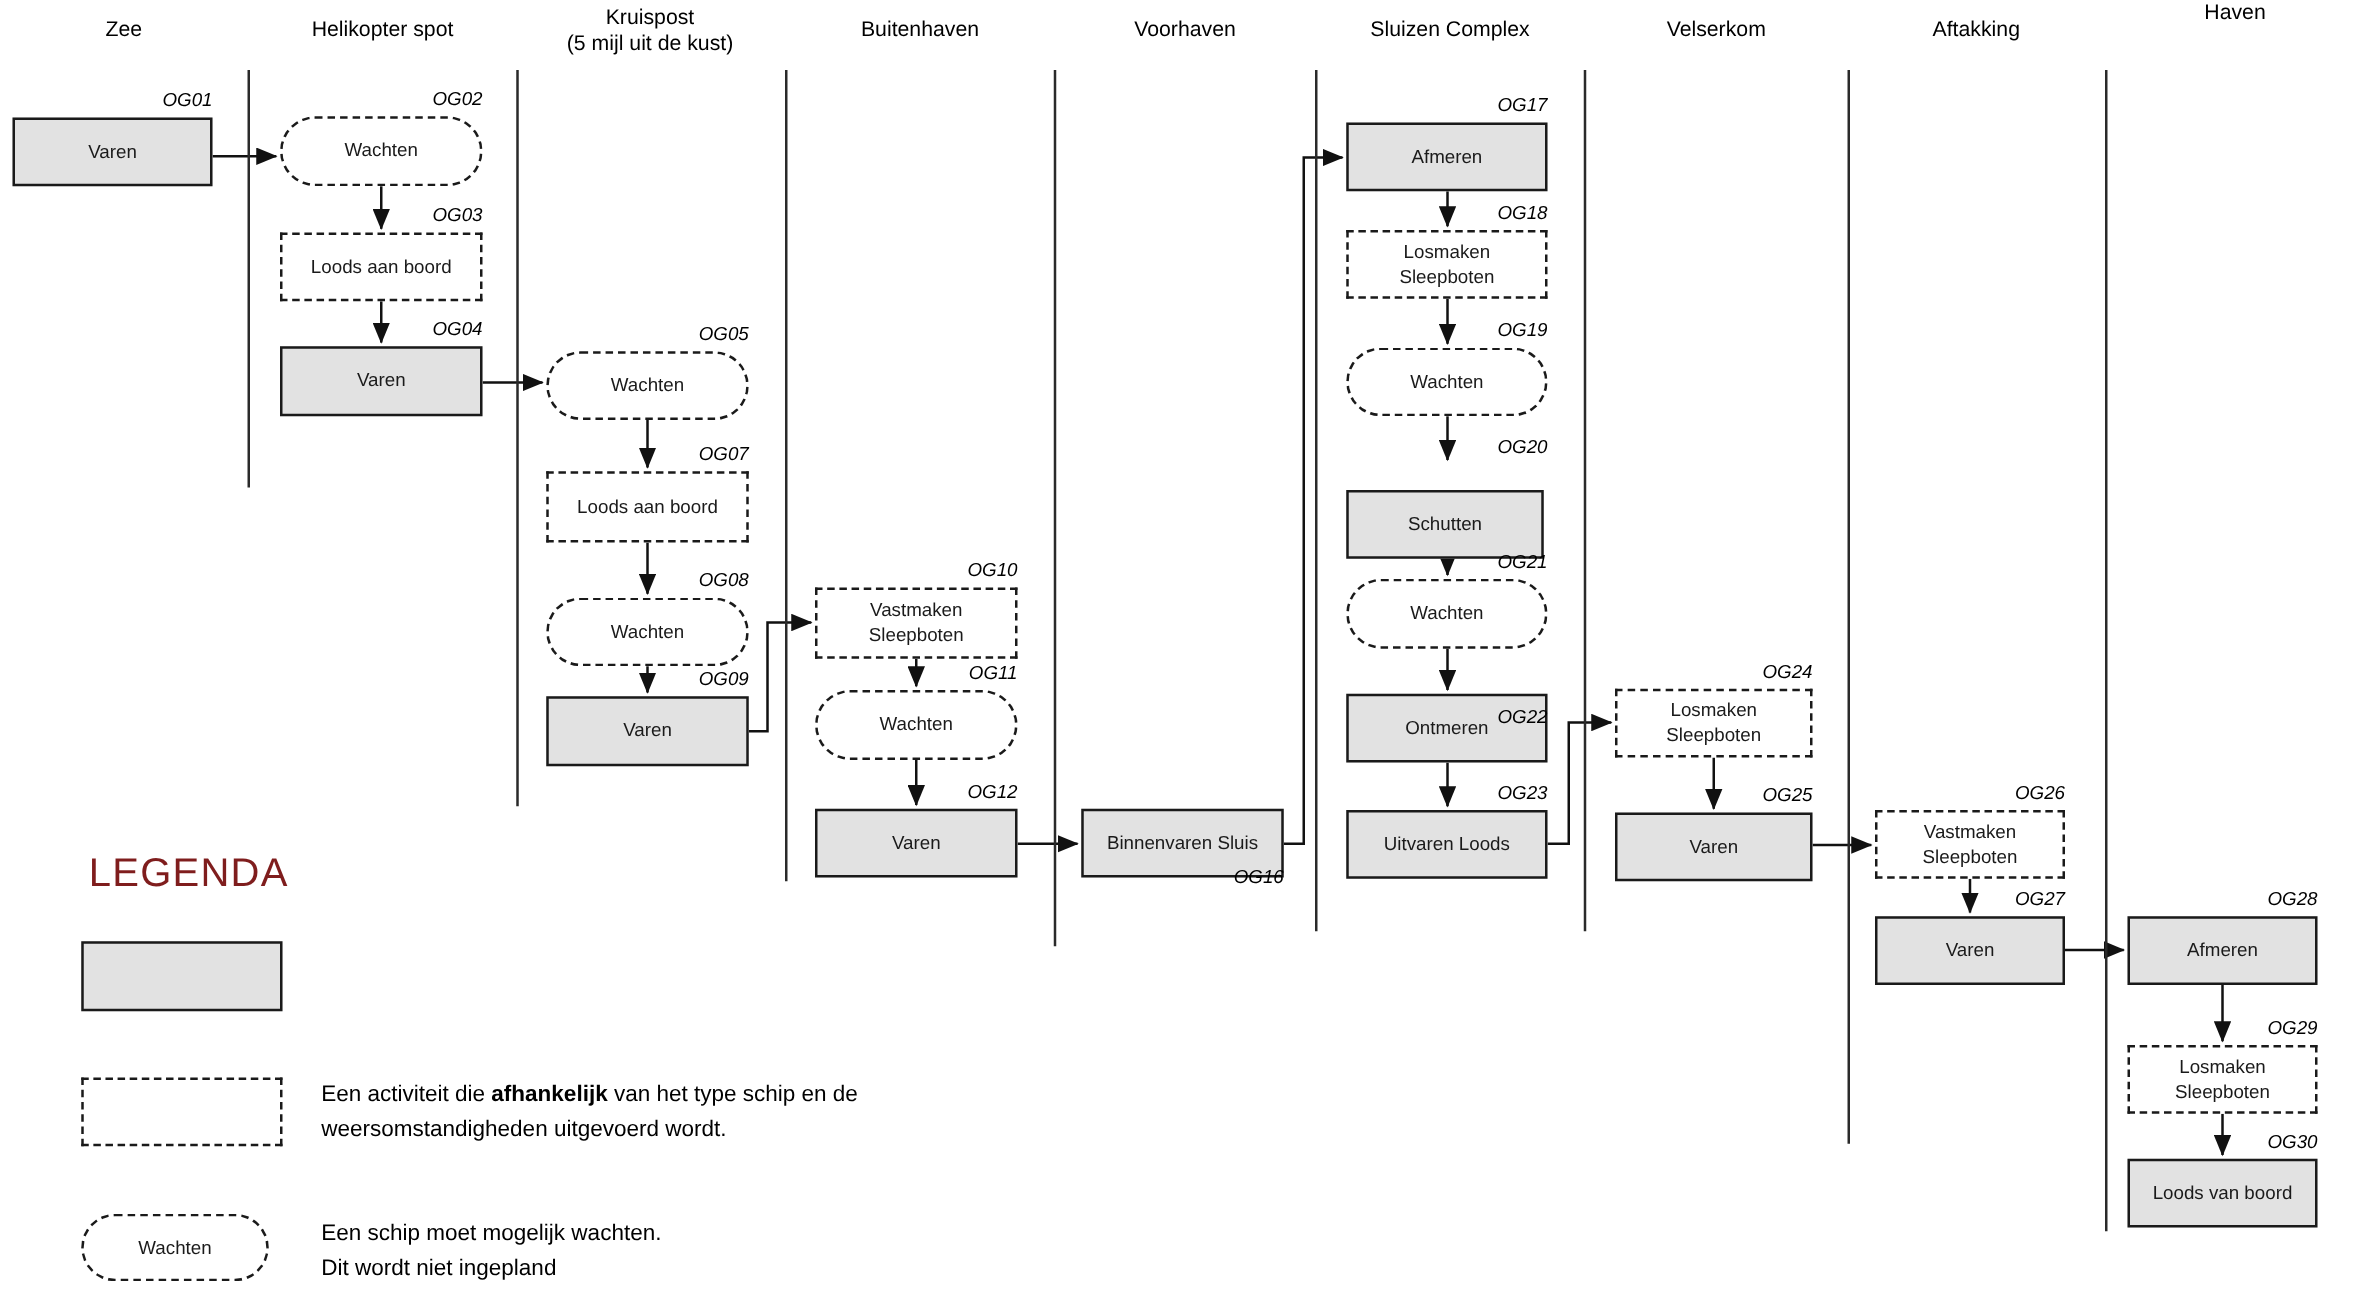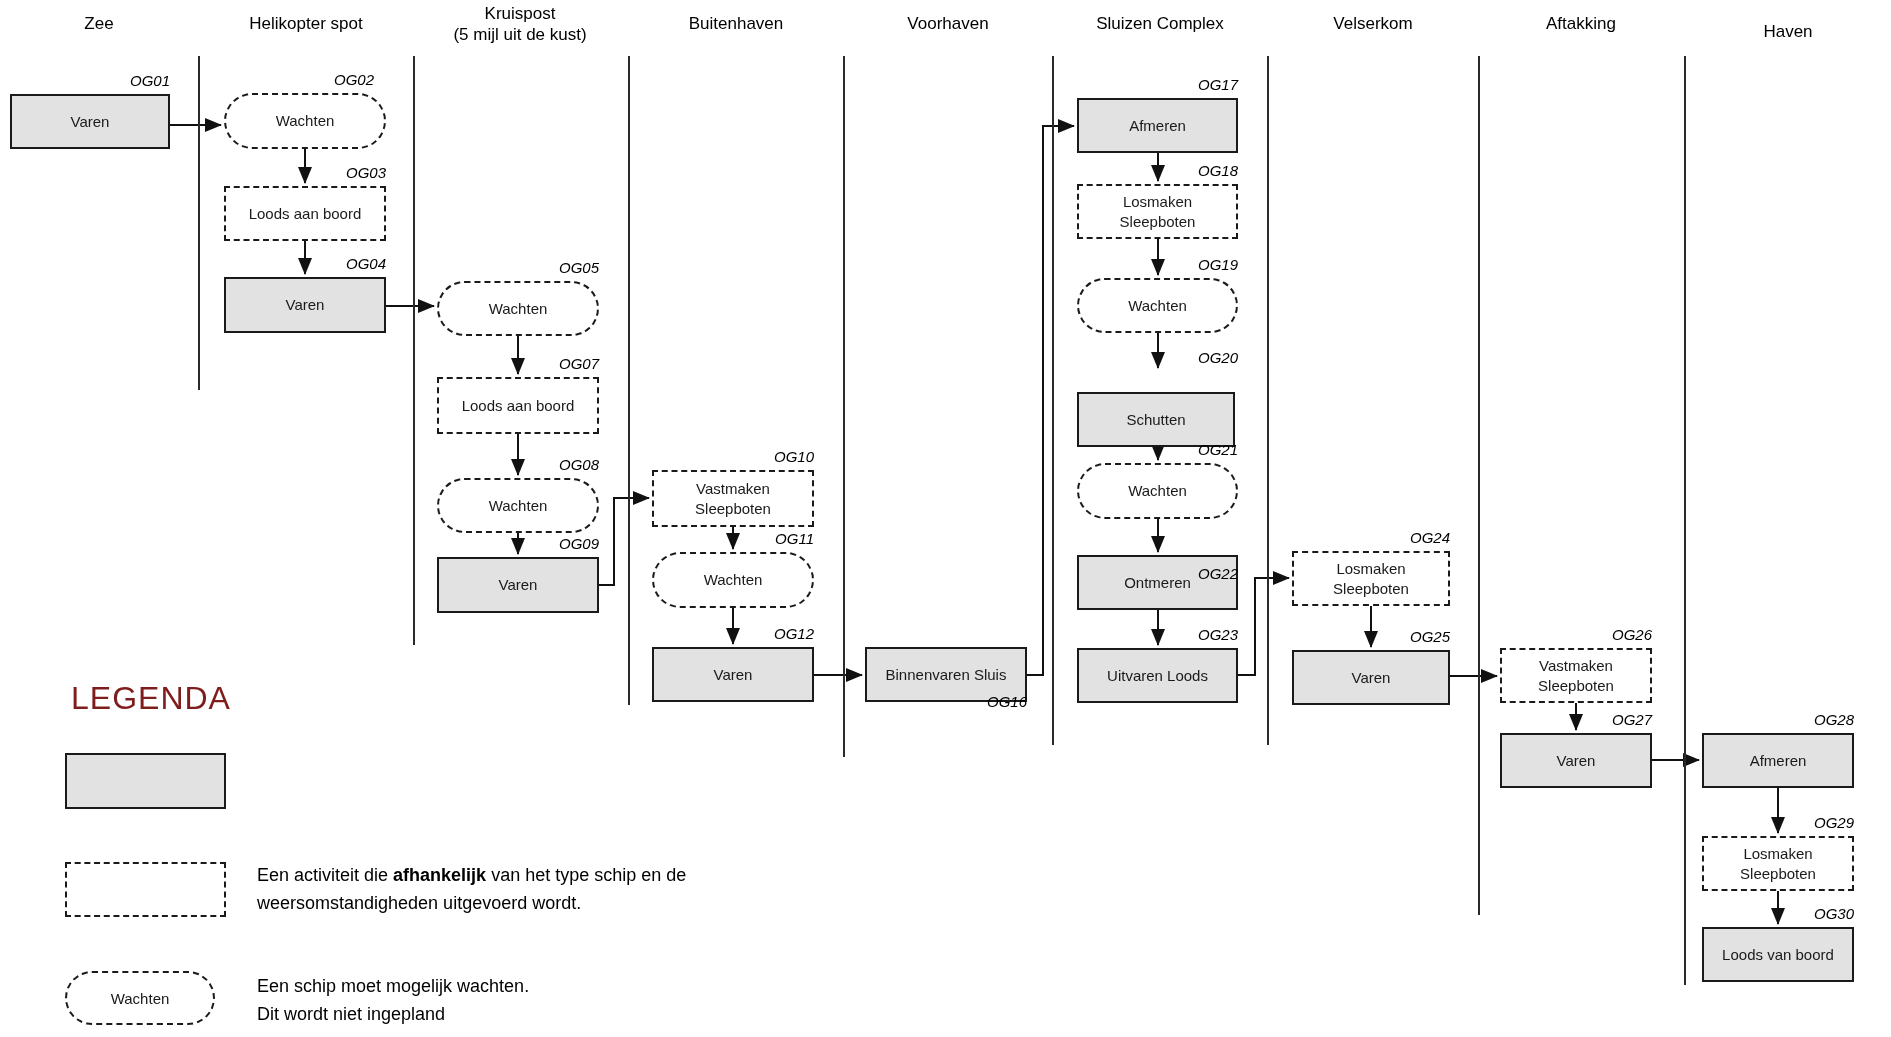--- a/index.html
+++ b/index.html
@@ -122,39 +122,39 @@
     </div>
     <div class="lane-header" style="left: 1160px; top: 14px;">
       <div>Sluizen Complex</div>
     </div>
     <div class="lane-header" style="left: 1373px; top: 14px;">
       <div>Velserkom</div>
     </div>
     <div class="lane-header" style="left: 1581px; top: 14px;">
       <div>Aftakking</div>
     </div>
-    <div class="lane-header" style="left: 1788px; top: 22px;">
+    <div class="lane-header" style="left: 1788px; top: 0;">
       <div>Haven</div>
     </div>
     <div class="divider" style="left: 198px; top: 56px; height: 334px;"></div>
     <div class="divider" style="left: 413px; top: 56px; height: 589px;"></div>
     <div class="divider" style="left: 628px; top: 56px; height: 649px;"></div>
     <div class="divider" style="left: 843px; top: 56px; height: 701px;"></div>
     <div class="divider" style="left: 1052px; top: 56px; height: 689px;"></div>
     <div class="divider" style="left: 1267px; top: 56px; height: 689px;"></div>
     <div class="divider" style="left: 1478px; top: 56px; height: 859px;"></div>
     <div class="divider" style="left: 1684px; top: 56px; height: 929px;"></div>
     <div class="node solid" style="left: 10px; top: 94px; width: 160px; height: 55px;">
       <div>Varen</div>
     </div>
     <div class="og-label" style="left: 10px; top: 71px; width: 160px;">OG01</div>
     <div class="node stadium" style="left: 224px; top: 93px; width: 162px; height: 56px;">
       <div>Wachten</div>
     </div>
-    <div class="og-label" style="left: 212px; top: 70px; width: 162px;">OG02</div>
+    <div class="og-label" style="left: 224px; top: 70px; width: 162px;">OG02</div>
     <div class="node dashed" style="left: 224px; top: 186px; width: 162px; height: 55px;">
       <div>Loods aan boord</div>
     </div>
     <div class="og-label" style="left: 224px; top: 163px; width: 162px;">OG03</div>
     <div class="node solid" style="left: 224px; top: 277px; width: 162px; height: 56px;">
       <div>Varen</div>
     </div>
     <div class="og-label" style="left: 224px; top: 254px; width: 162px;">OG04</div>
     <div class="node stadium" style="left: 437px; top: 281px; width: 162px; height: 55px;">
       <div>Wachten</div>

